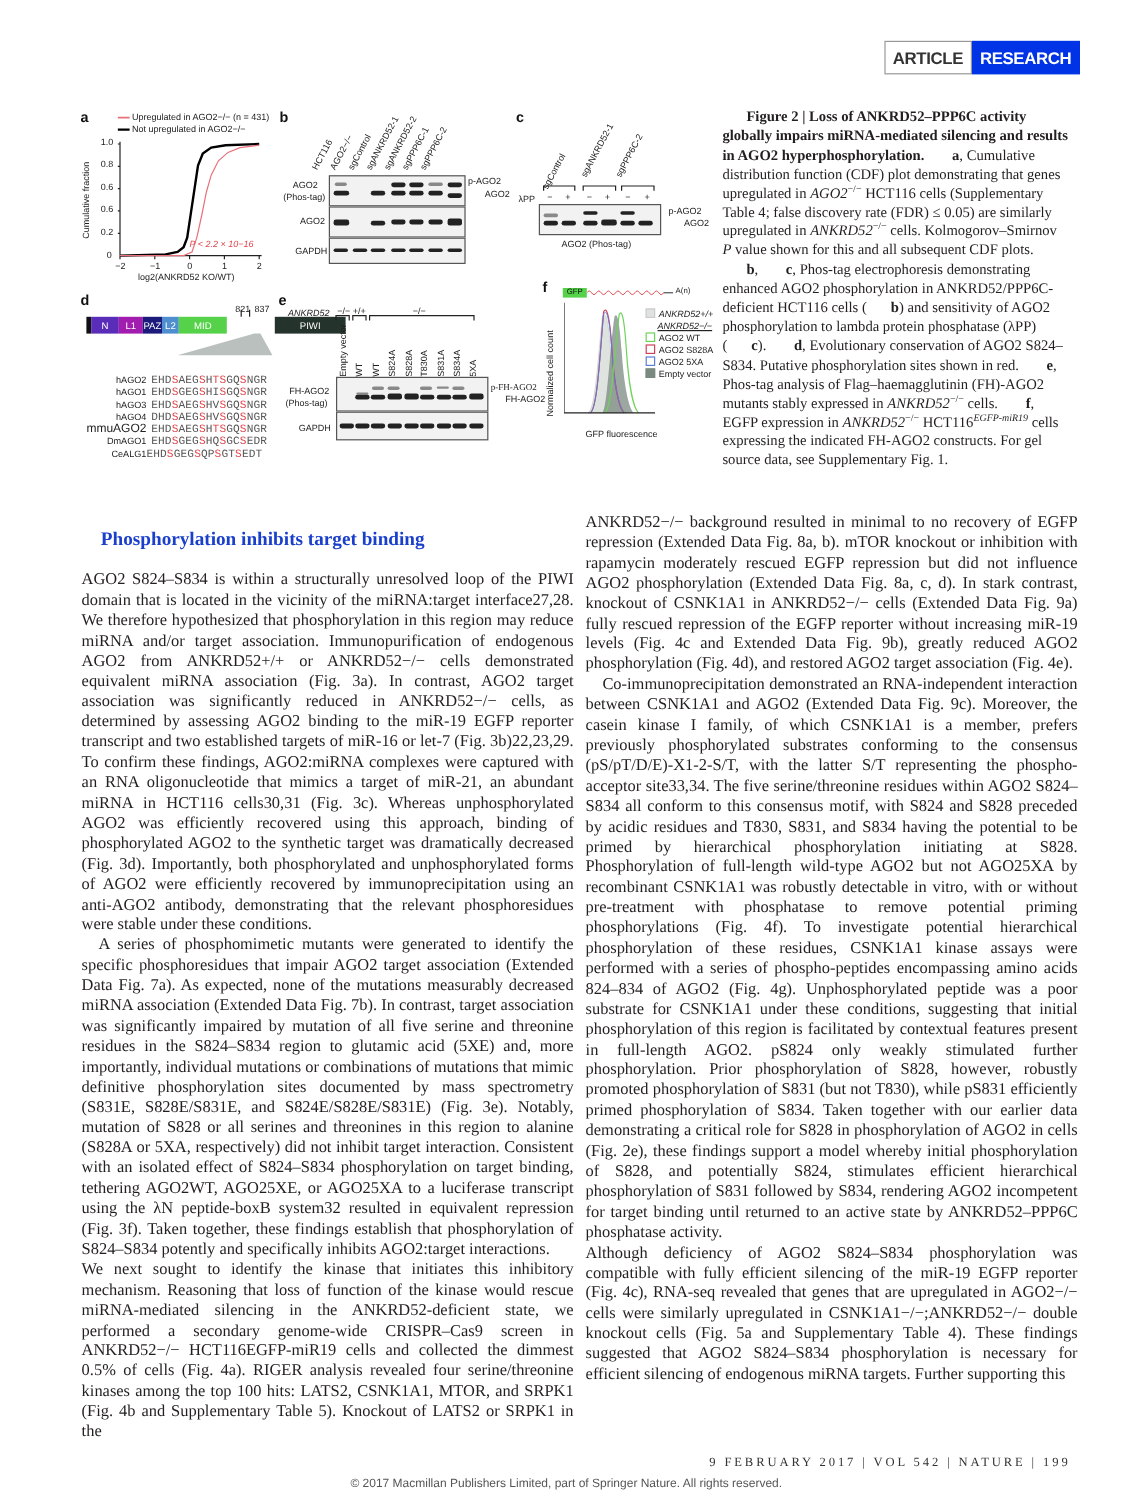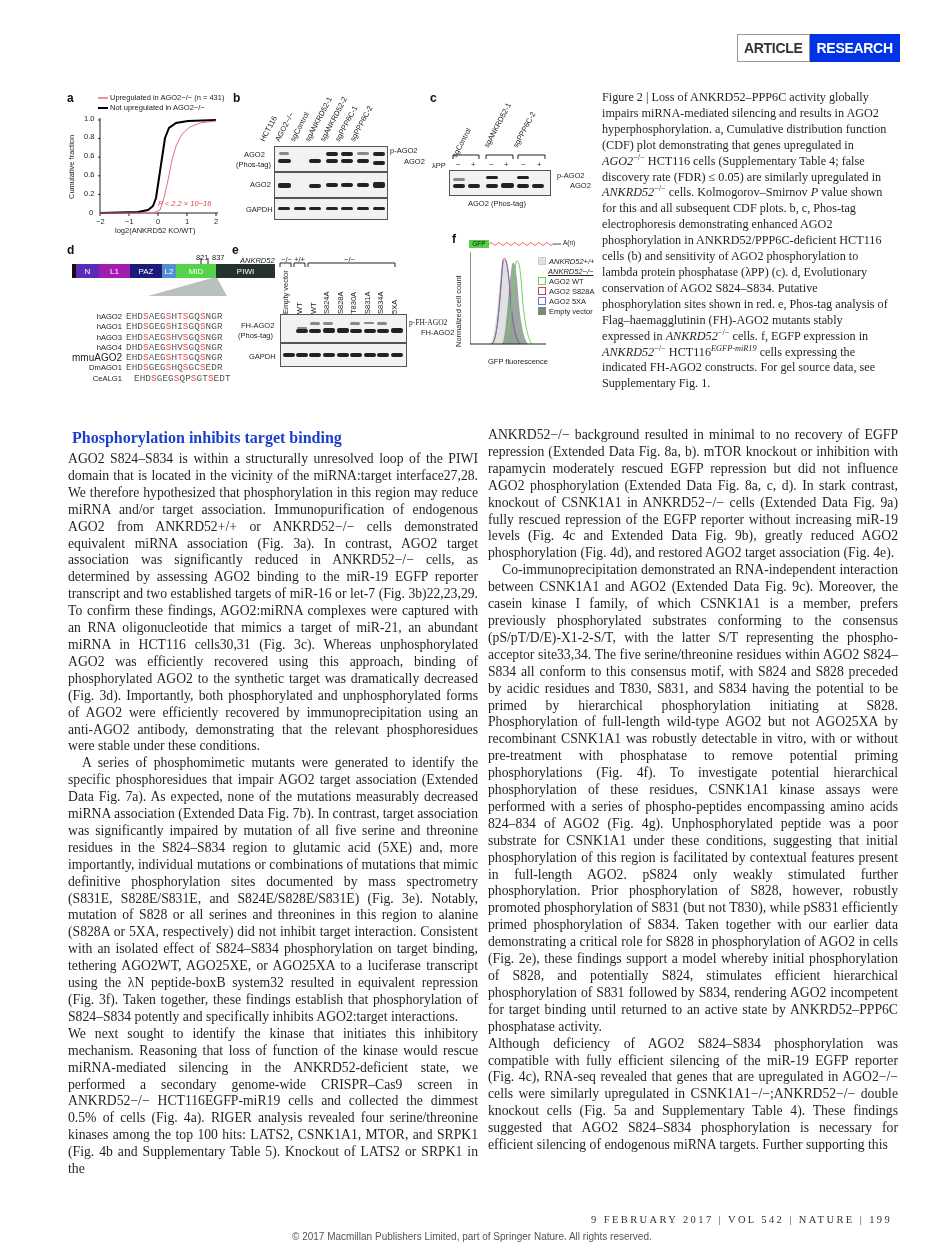--- a/index.html
+++ b/index.html
@@ -13,26 +13,26 @@
   
   .panel-letter { position:absolute; font-family:"Liberation Sans", sans-serif; font-weight:bold; font-size:12px; color:#111; }
   .fig-txt { font-family:"Liberation Sans", sans-serif; font-size:7.5px; color:#222; position:absolute; white-space:nowrap; }
   .blot { position:absolute; border:1px solid #555; background:#f2f2f2; }
   .band { position:absolute; height:4px; background:#222; border-radius:2px; }
   .bandl { position:absolute; height:3px; background:#666; border-radius:2px; opacity:0.75; }
   .rot { position:absolute; transform-origin:left bottom; transform:rotate(-62deg); font-family:"Liberation Sans", sans-serif; font-size:7.5px; white-space:nowrap; color:#222; }
   .rot90 { position:absolute; transform-origin:left bottom; transform:rotate(-90deg); font-family:"Liberation Sans", sans-serif; font-size:7.5px; white-space:nowrap; color:#222; }
   
   .caption { position:absolute; left:602px; top:90px; width:288px; font-size:12.2px; line-height:15.9px; }
-  .caption b { font-weight:normal; }
+  .caption b { font-weight:bold;margin-left:20px; }
   
   .col { position:absolute; width:410px; font-size:13.7px; line-height:16.9px; text-align:justify; }
   .col p { margin:0; }
   .col p.ind { text-indent:14px; }
-  .h2 { color:#1a3fcb; font-weight:bold; font-size:16px; line-height:19px; margin:4px; }
+  .h2 { color:#1a3fcb; font-weight:bold; font-size:16px; line-height:19px; margin:16px; }
   .foot1 { position:absolute; top:1214px; left:591px; font-size:10.5px; letter-spacing:2.4px; color:#333; white-space:nowrap; }
   .foot2 { position:absolute; top:1231px; left:292px; font-family:"Liberation Sans", sans-serif; font-size:10px; color:#555; white-space:nowrap; }
   .seq { font-family:"Liberation Mono", monospace; font-size:9.3px; letter-spacing:0.1px; color:#555; }
   .seq .r { color:#e0474c; }
   .domain-bar { position:absolute; top:264px; left:72px; height:14px; display:flex; font-family:"Liberation Sans", sans-serif; font-size:8px; color:#fff; }
   .domain-bar div { display:flex; align-items:center; justify-content:center; }
   i { font-style:italic; }
   sup, sub { font-size:0.68em; line-height:0; }
 </style>
 </head>
@@ -174,25 +174,25 @@
     <span class="fig-txt" style="left:468px;top:199px;">AGO2 (Phos-tag)</span>
   </div>
 
   <div>
     <span class="panel-letter" style="left:67px;top:243px;">d</span>
     <span class="fig-txt" style="left:196px;top:253px;">821</span>
     <span class="fig-txt" style="left:212px;top:253px;">837</span>
     <div class="domain-bar">
       <div style="width:4px;background:#111;"></div>
       <div style="width:23px;background:#5a2db8;">N</div>
-      <div style="width:31px;background:#a21caf;">L1</div>
-      <div style="width:32px;background:#1c1a7a;">PAZ</div>
+      <div style="width:20px;background:#a21caf;">L1</div>
+      <div style="width:16px;background:#1c1a7a;">PAZ</div>
       <div style="width:14px;background:#4f8fd0;">L2</div>
       <div style="width:40px;background:#55d24a;">MID</div>
-      <div style="width:59px;background:#24332c;">PIWI</div>
+      <div style="width:59px;background:#24332c;margin-left:40px;">PIWI</div>
     </div>
     <svg class="abs" style="left:100px;top:258px;" width="130" height="40">
       <line x1="101" y1="0" x2="101" y2="6" stroke="#222"></line>
       <line x1="108" y1="0" x2="108" y2="6" stroke="#222"></line>
       <polygon points="48,38 127,38 117,20 112,20" fill="#3a4a44" opacity="0.35"></polygon>
     </svg>
     <div class="abs" style="left:72px;top:312px;">
       <div style="display:flex;">
           <span class="fig-txt" style="position:relative;width:50px;text-align:right;font-size:7.6px;line-height:10.3px;">hAGO2</span>
           <span class="seq" style="margin-left:4px;line-height:10.3px;">EHD<span class="r">S</span>AEG<span class="r">S</span>H<span class="r">T</span><span class="r">S</span>GQ<span class="r">S</span>NGR</span>
@@ -212,21 +212,21 @@
       <div style="display:flex;">
           <span class="fig-txt" style="position:relative;width:50px;text-align:right;font-size:10px;line-height:10.3px;">mmuAGO2</span>
           <span class="seq" style="margin-left:4px;line-height:10.3px;">EHD<span class="r">S</span>AEG<span class="r">S</span>H<span class="r">T</span><span class="r">S</span>GQ<span class="r">S</span>NGR</span>
         </div>
       <div style="display:flex;">
           <span class="fig-txt" style="position:relative;width:50px;text-align:right;font-size:7.6px;line-height:10.3px;">DmAGO1</span>
           <span class="seq" style="margin-left:4px;line-height:10.3px;">EHD<span class="r">S</span>GEG<span class="r">S</span>HQ<span class="r">S</span>GC<span class="r">S</span>EDR</span>
         </div>
       <div style="display:flex;">
           <span class="fig-txt" style="position:relative;width:50px;text-align:right;font-size:7.6px;line-height:10.3px;">CeALG1</span>
-          <span class="seq" style="margin-left:12px;line-height:10.3px;">EHD<span class="r">S</span>GEG<span class="r">S</span>QP<span class="r">S</span>GT<span class="r">S</span>EDT</span>
+          <span class="seq" style="margin-left:0;line-height:10.3px;">EHD<span class="r">S</span>GEG<span class="r">S</span>QP<span class="r">S</span>GT<span class="r">S</span>EDT</span>
         </div>
     </div>
   </div>
 
   <div>
     <span class="panel-letter" style="left:232px;top:243px;">e</span>
     <span class="fig-txt" style="left:240px;top:256px;font-style:italic;">ANKRD52</span>
     <span class="fig-txt" style="left:281px;top:255px;">−/−</span>
     <span class="fig-txt" style="left:294px;top:255px;">+/+</span>
     <span class="fig-txt" style="left:344px;top:255px;">−/−</span>

